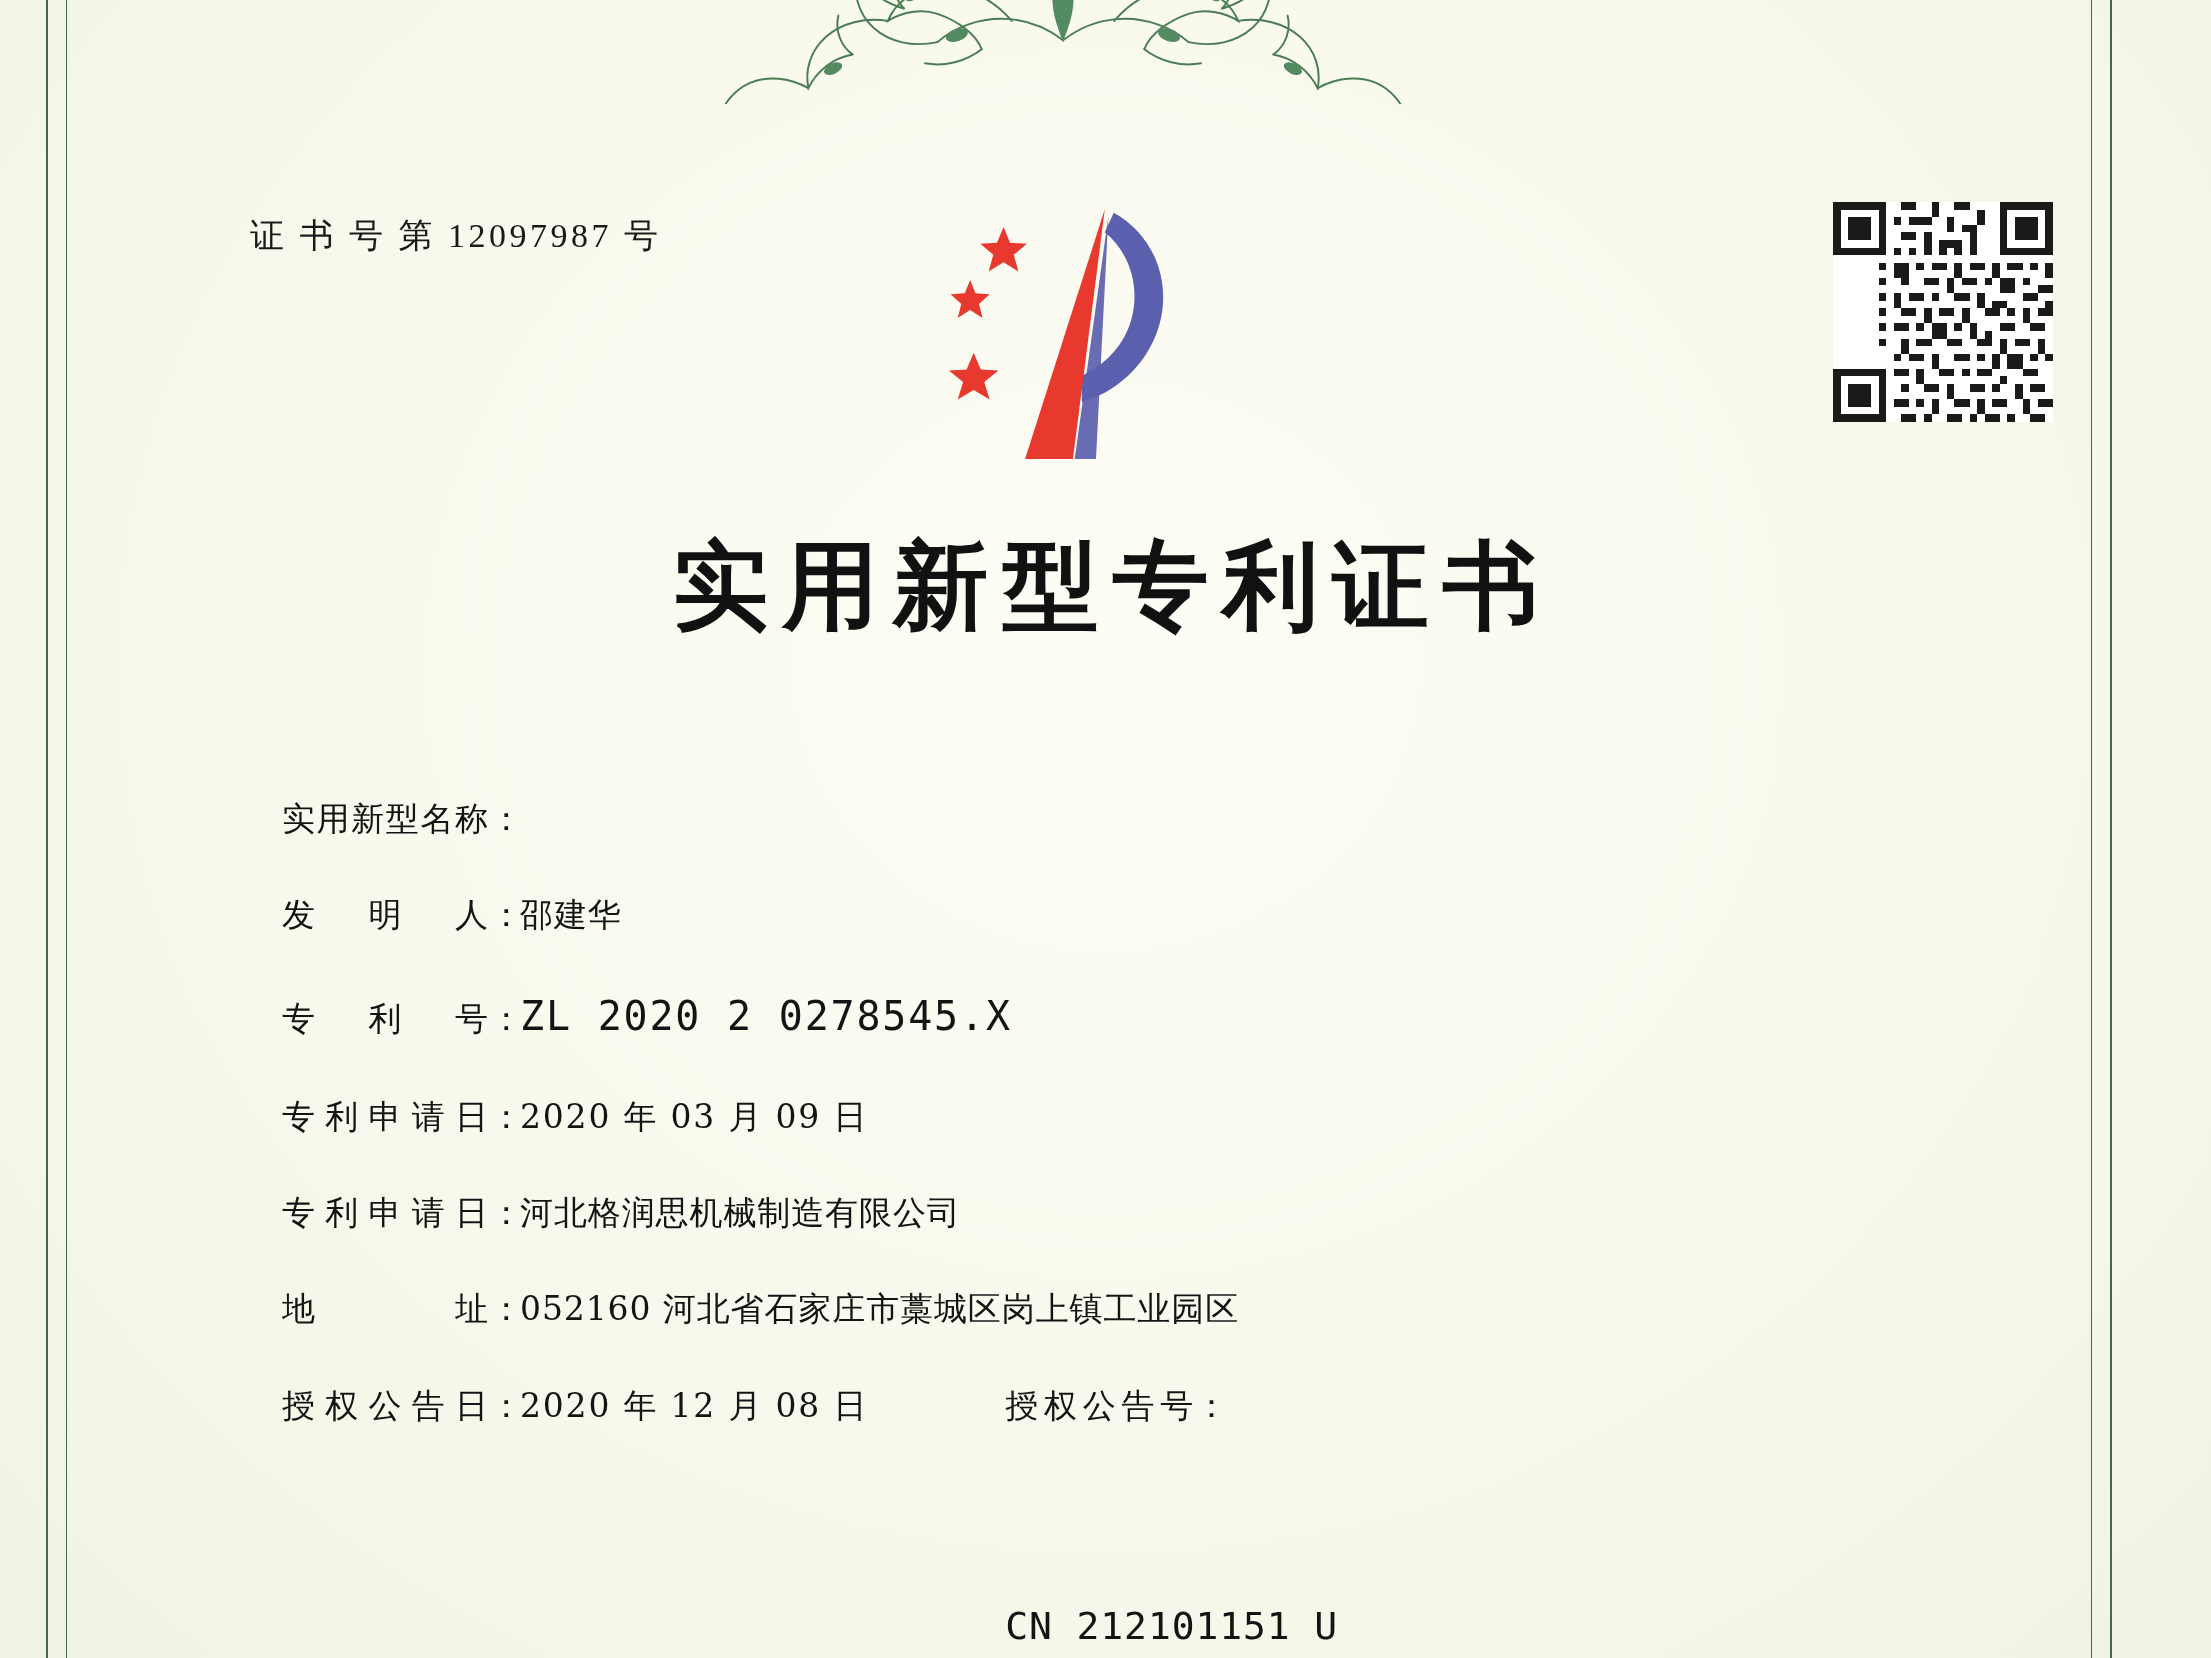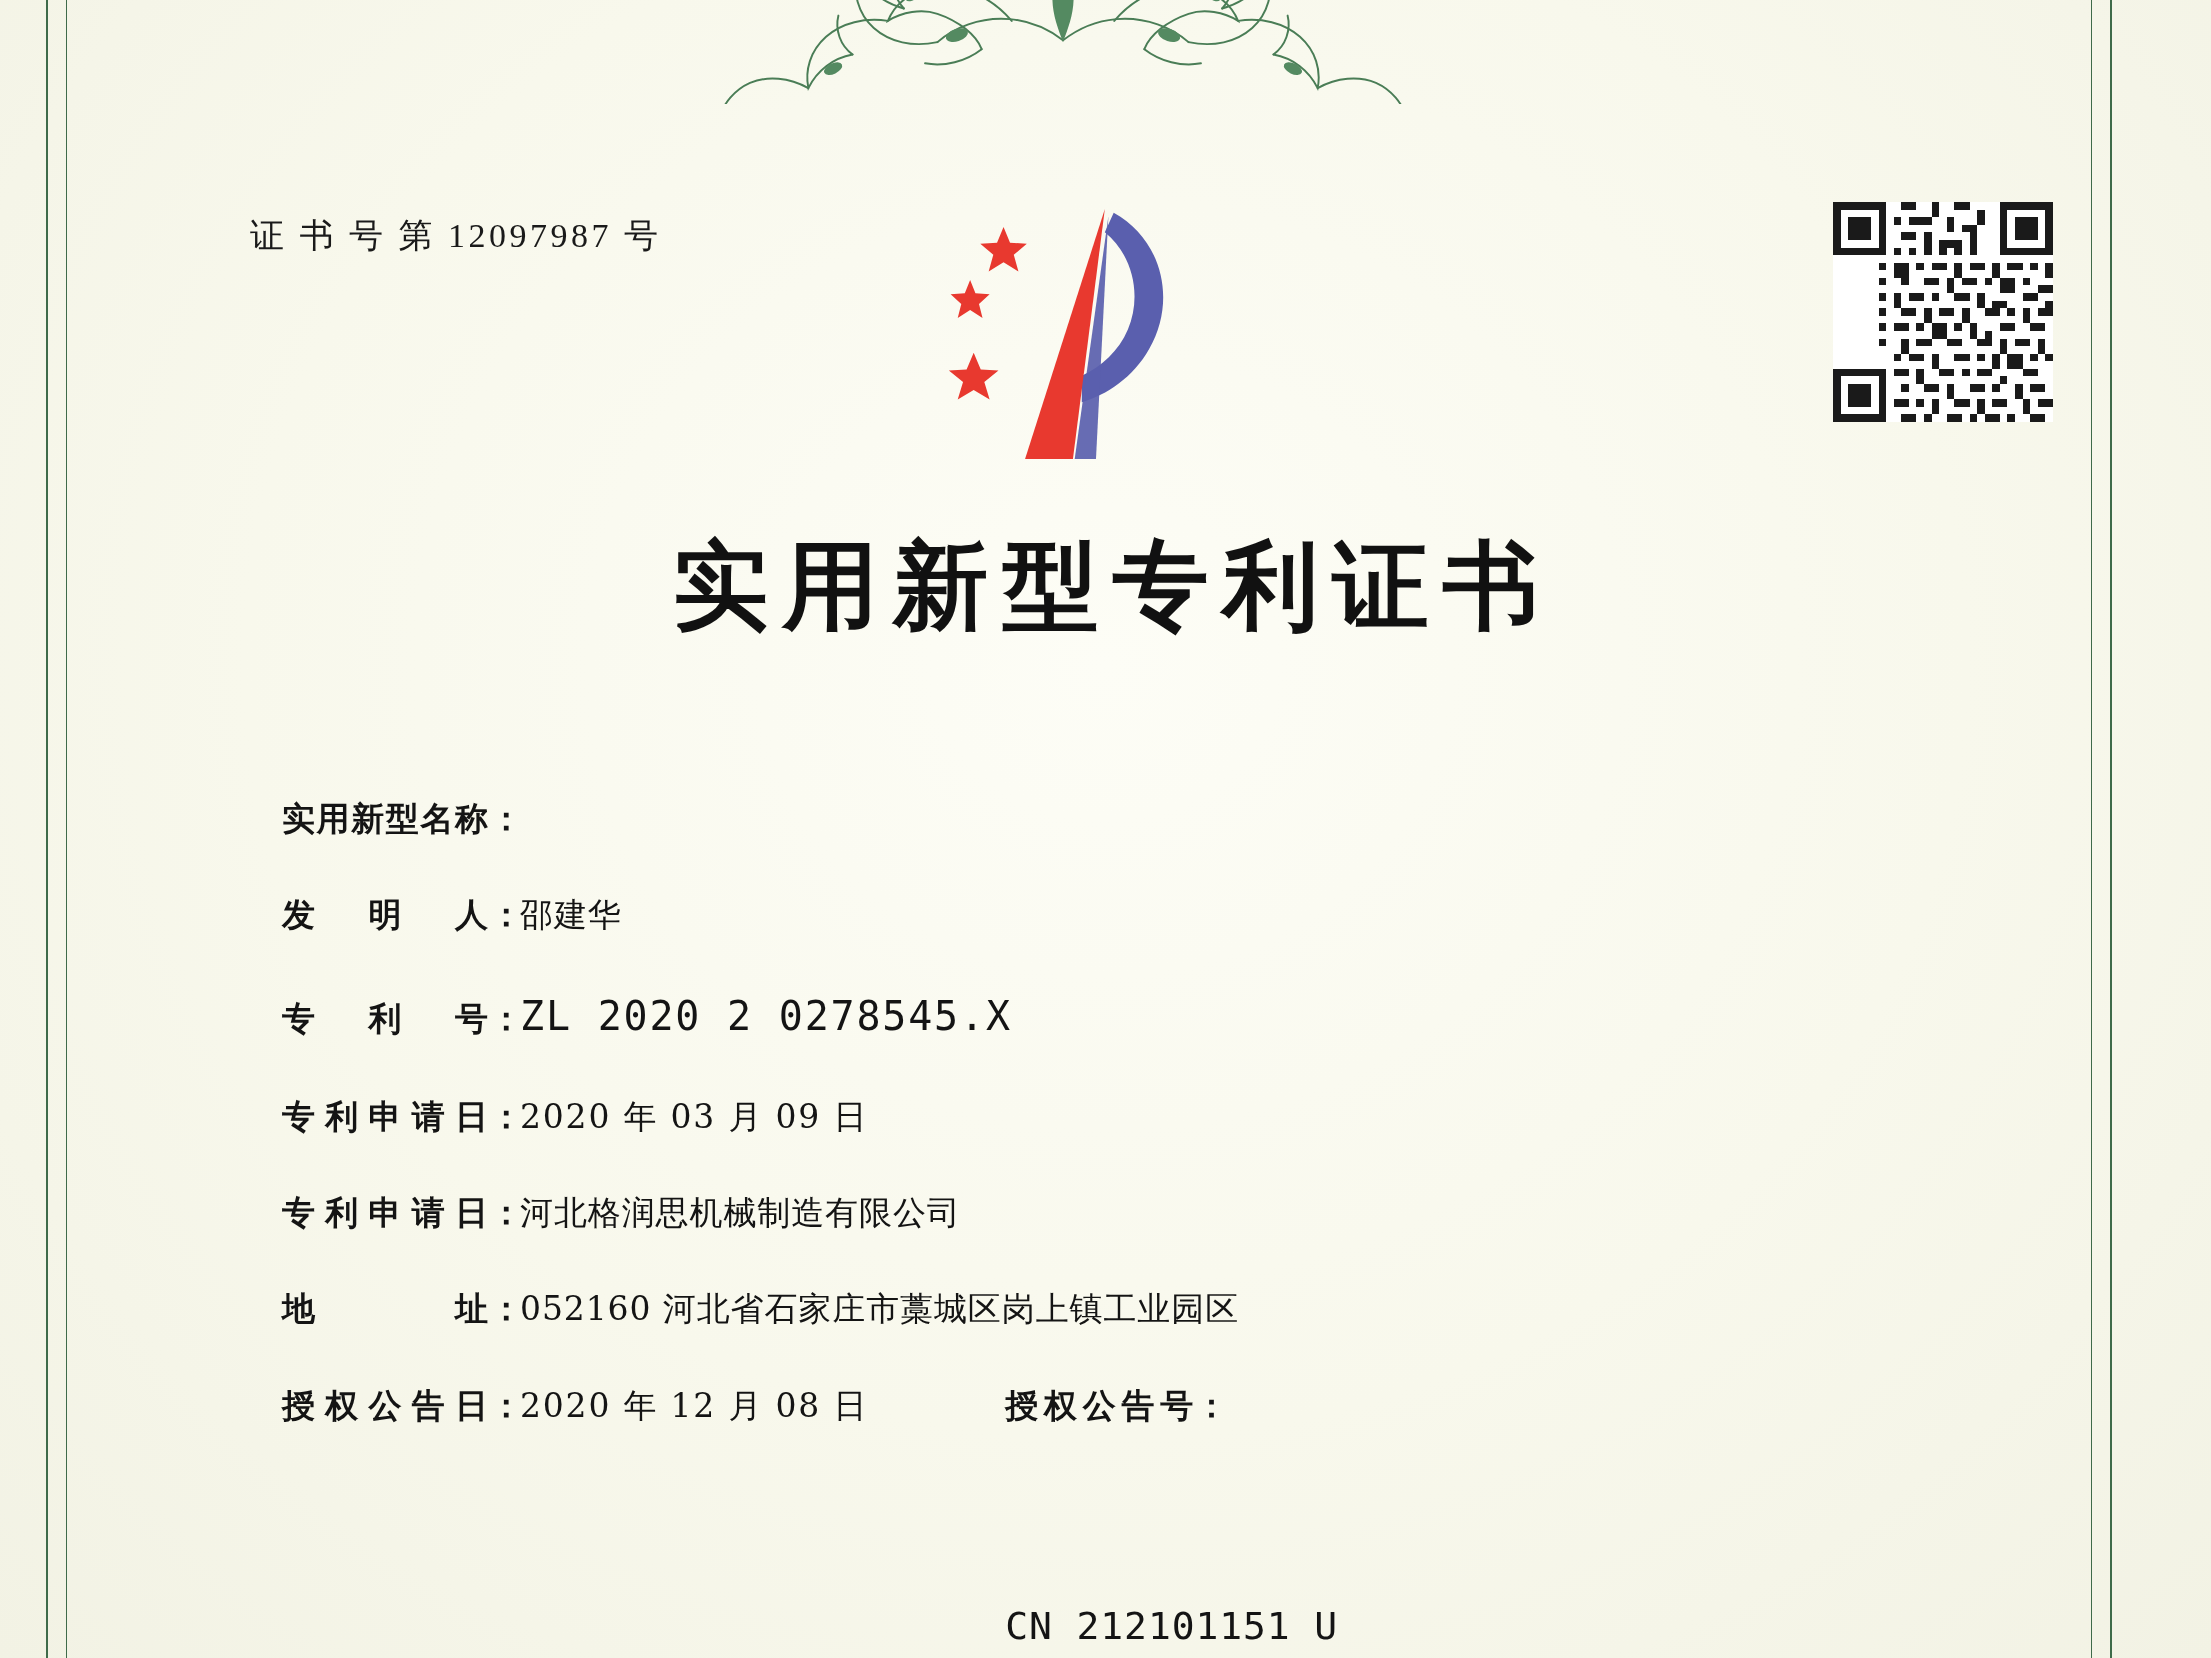--- a/index.html
+++ b/index.html
@@ -117,21 +117,20 @@
     font-size: 33px;
     color: #141414;
     line-height: 1.25;
   }
   .field-label {
     width: 238px;
     flex: 0 0 238px;
     font-family: "DejaVu Serif", serif;
     letter-spacing: 0px;
     white-space: nowrap;
-    font-weight: bold;
   }
   .lbl-inner {
     display: inline-block;
     width: 206px;
     text-align: justify;
     text-align-last: justify;
   }
   .colon { margin-left: 1.8px; }
   .field-value {
     font-family: "DejaVu Serif", serif;

